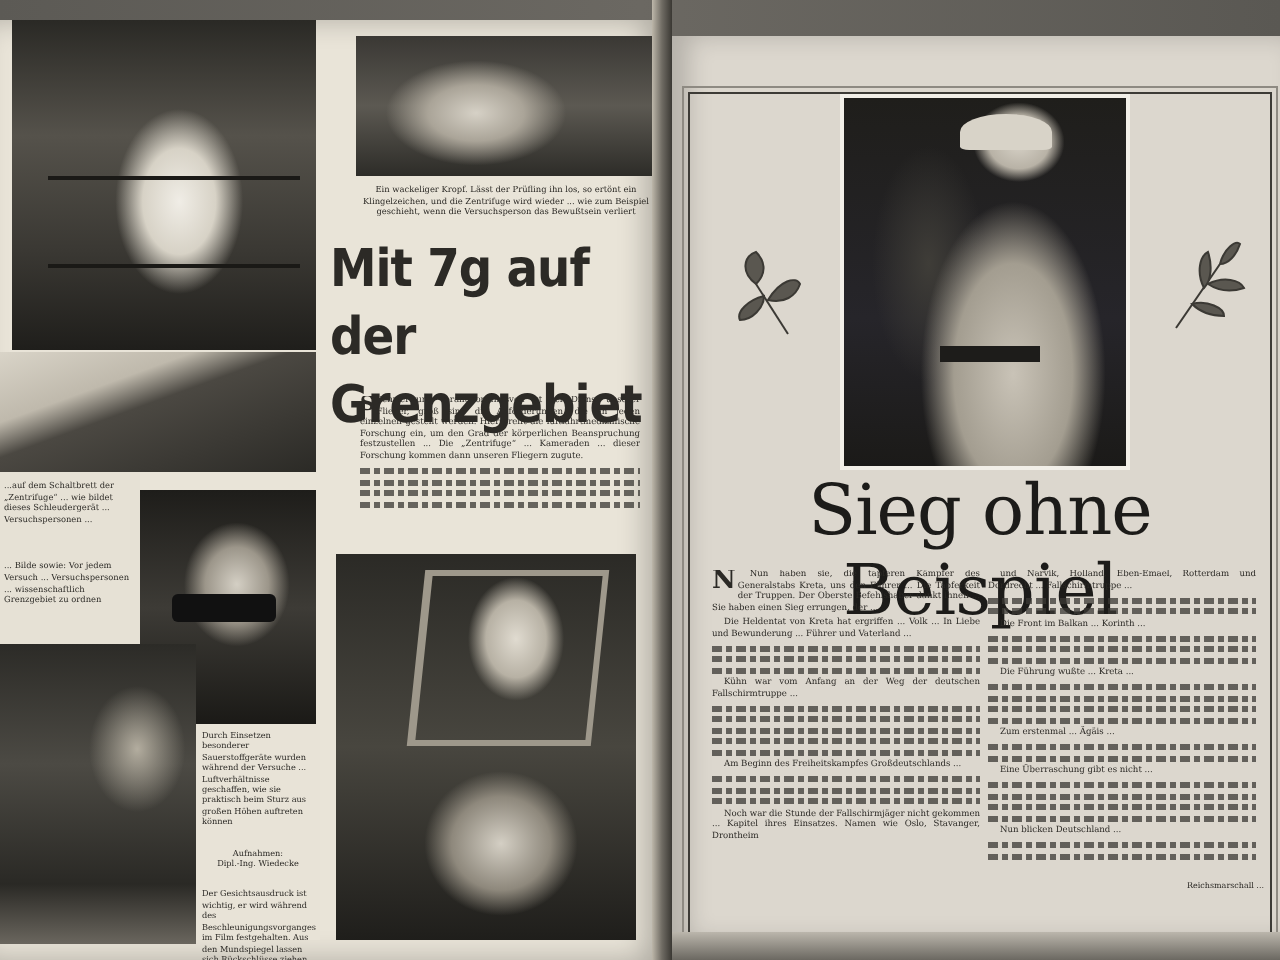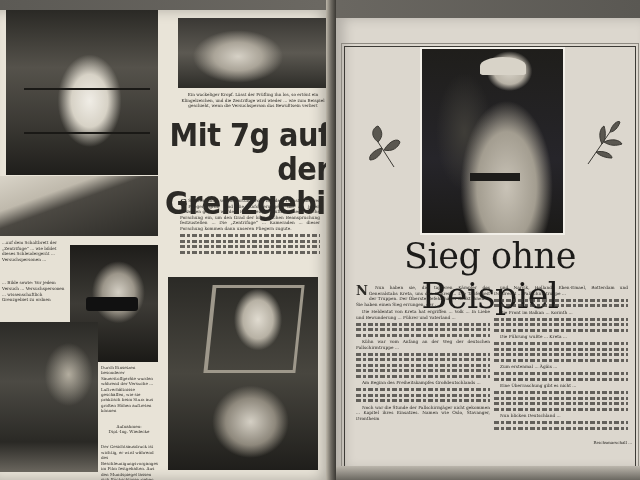--- a/index.html
+++ b/index.html
@@ -28,23 +28,23 @@
       linear-gradient(160deg,#d9d4c8 0%,#bfb9ac 30%,#4b4842 45%,#2b2a26 100%); }
 
   .photo-hand { left: 178px; top: 18px; width: 150px; height: 70px; }
   .photo-hand .ph { background:
       radial-gradient(ellipse 40% 50% at 40% 55%, #d6d1c6 0%, #aaa498 40%, transparent 75%),
       linear-gradient(180deg,#3a3834 0%,#5c5952 50%,#2d2c28 100%); }
 
   .caption-hand { position:absolute; left:178px; top:92px; width:150px; font-size:4.2px; line-height:5.5px; color:#2a2824; text-align:center; }
 
   .headline-left {
-    position: absolute; left: 165px; top: 118px; width: 165px; text-align: right;
+    position: absolute; left: 165px; top: 118px; width: 165px; text-align: left;
     font-family: "DejaVu Sans", sans-serif; font-weight: bold; color: #2c2a26;
-    font-size: 32px; line-height: 34px; letter-spacing: -0.5px;
+    font-size: 26px; line-height: 34px; letter-spacing: -0.5px;
     font-stretch: condensed;
   }
   .headline-left span { display: block; }
 
   .body-left {
     position:absolute; left:180px; top:198px; width:140px; height:72px;
     font-size:4.3px; line-height:5.6px; color:#2d2b27; text-align:justify; overflow:hidden;
   }
   .dropcap-s { float:left; font-size:10px; line-height:10px; margin-right:1px; font-weight:bold; }
 

